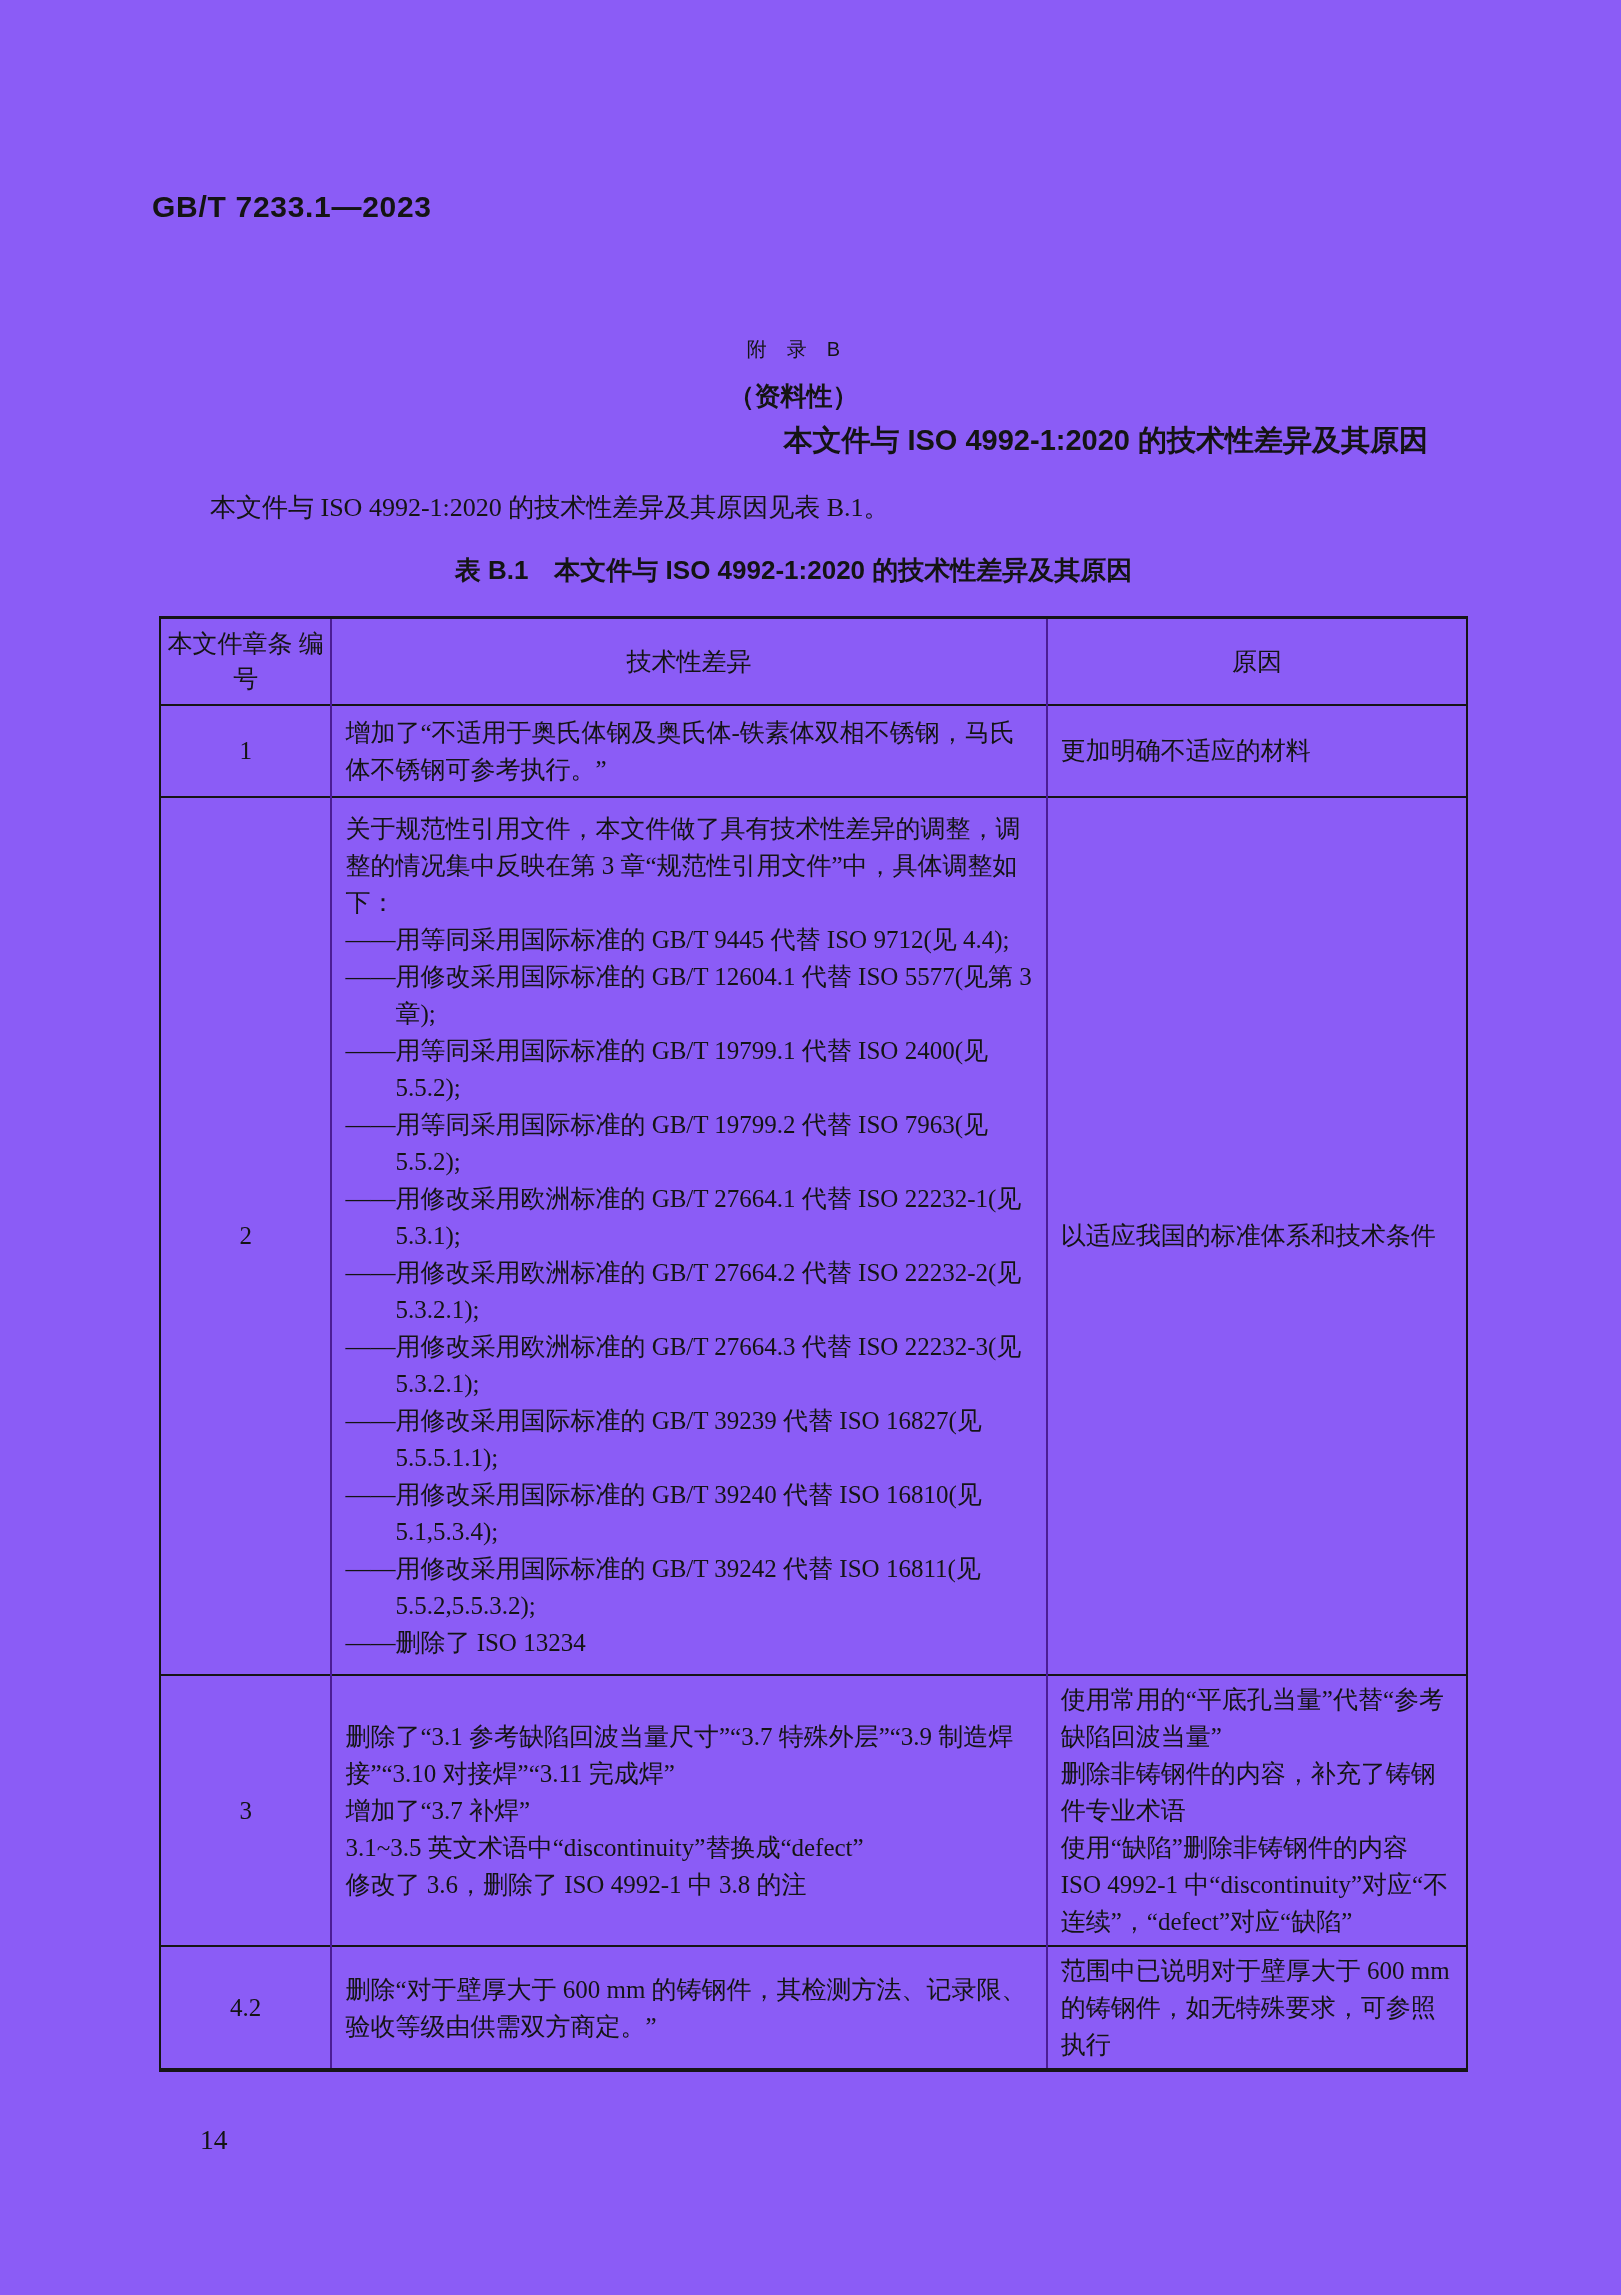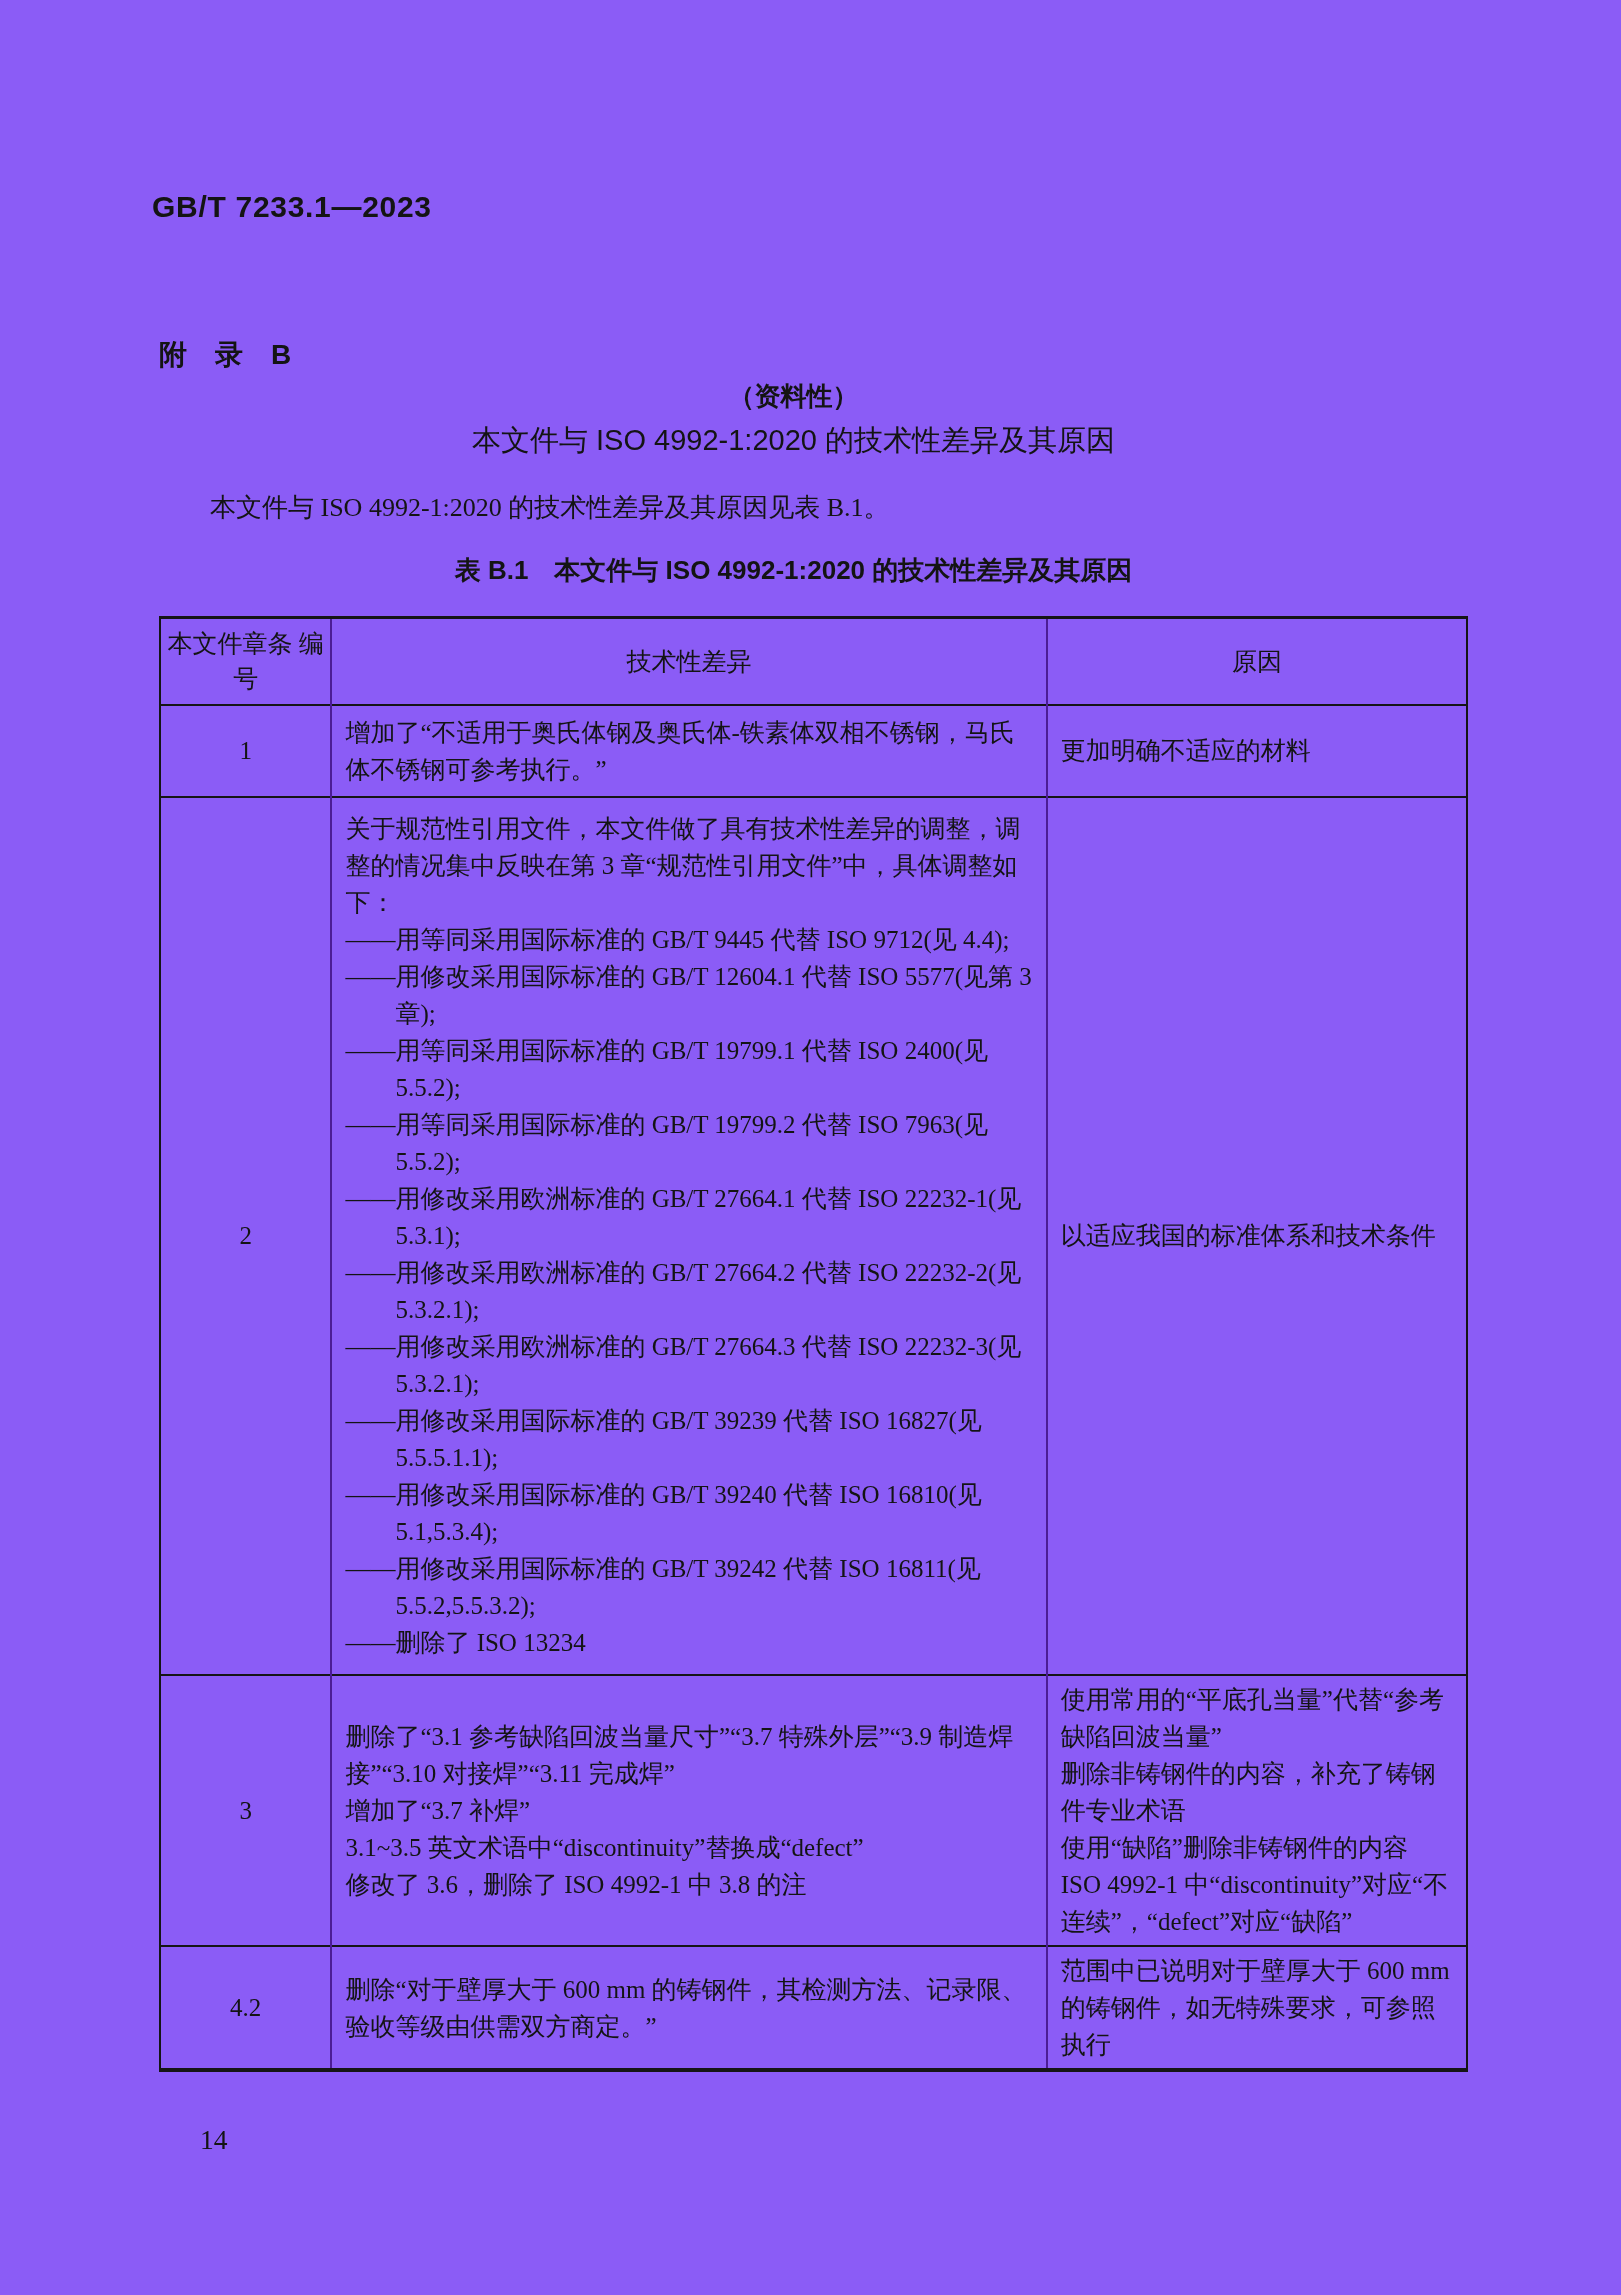--- a/index.html
+++ b/index.html
@@ -13,33 +13,33 @@
     overflow:hidden;
   }
   .doc-number {
     position:absolute; left:152px; top:190px;
     font-family:"Liberation Sans","DejaVu Sans",sans-serif;
     font-weight:700; font-size:30px; letter-spacing:0.7px;
   }
   .content { position:absolute; left:159px; top:0; width:1269px; }
 
   .appendix-title {
-    position:absolute; top:336px; width:100%; 
+    position:absolute; top:336px; width:100%; text-align:center;
     font-family:"Liberation Sans","DejaVu Sans",sans-serif;
-    font-weight:700; font-size:28px;
+    font-weight:400; font-size:20px;
   }
   .appendix-type {
     position:absolute; top:379px; width:100%; text-align:center;
     font-family:"Liberation Sans","DejaVu Sans",sans-serif;
     font-weight:700; font-size:26px;
   }
   .appendix-heading {
-    position:absolute; top:421px; width:100%; text-align:center;
+    position:absolute; top:421px; width:100%; text-align:right;
     font-family:"Liberation Sans","DejaVu Sans",sans-serif;
-    font-weight:400; font-size:29px;
+    font-weight:700; font-size:29px;
   }
   .intro {
     position:absolute; top:491px; left:0; width:100%;
     margin:0; font-size:26px; line-height:34px;
     text-indent:51px;
   }
   .table-caption {
     position:absolute; top:553px; width:100%; text-align:center;
     font-family:"Liberation Sans","DejaVu Sans",sans-serif;
     font-weight:700; font-size:26px; white-space:pre;

